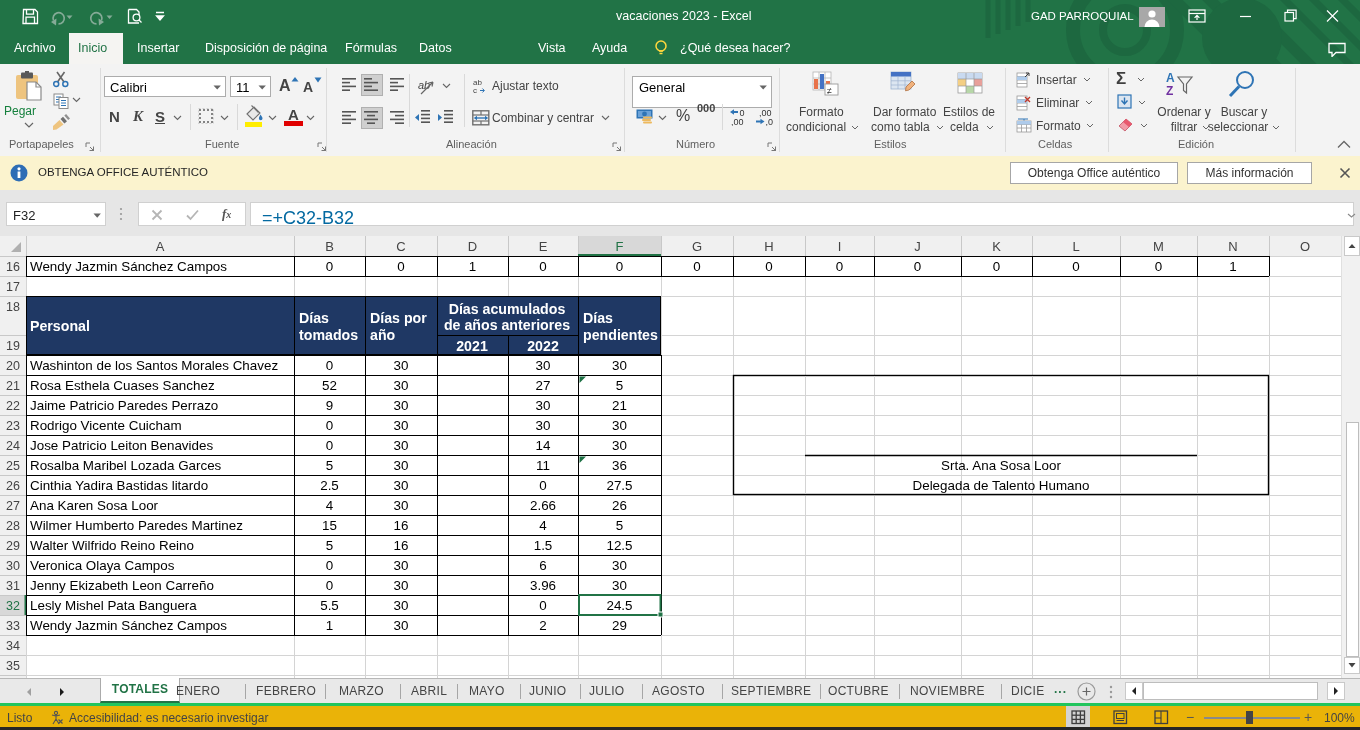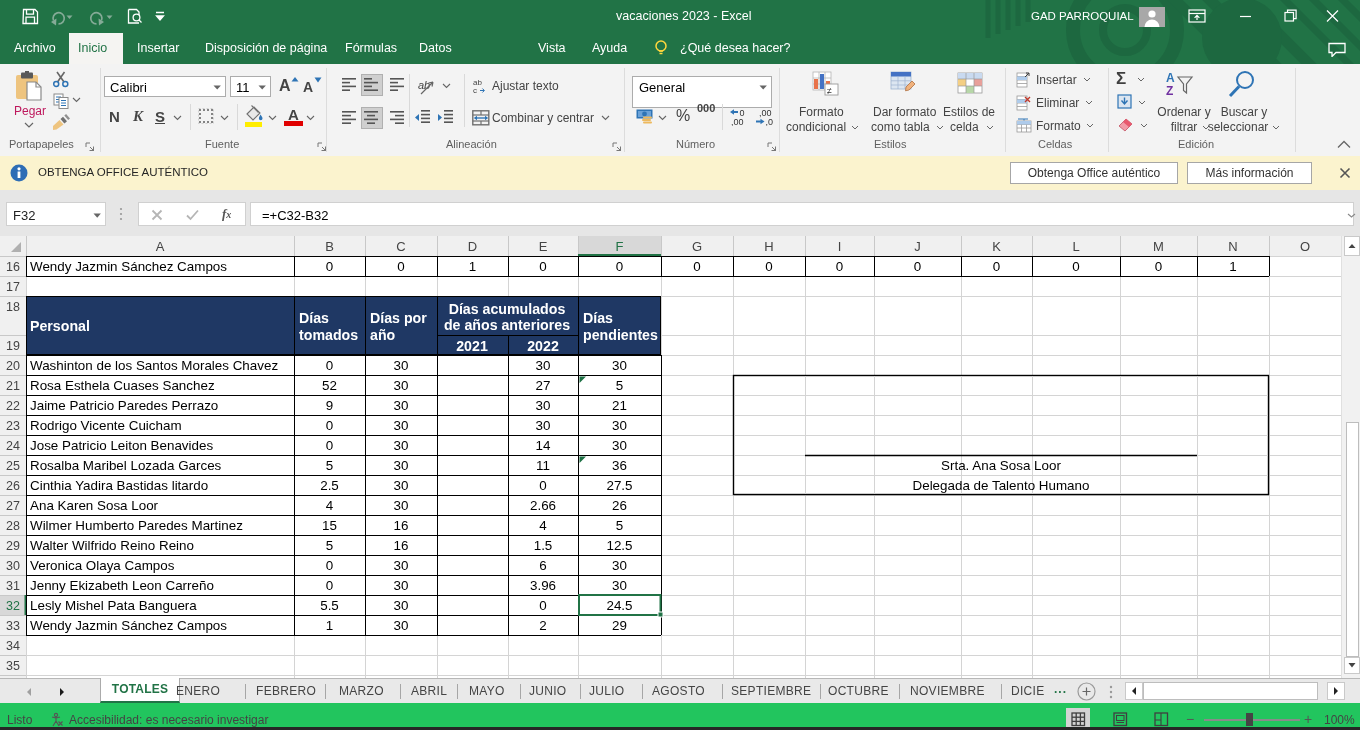--- a/index.html
+++ b/index.html
@@ -110,21 +110,21 @@
 <div class="abs" style="left:1108px;top:4px;width:1px;height:84px;background:#dcdcdc;"></div>
 <div class="abs" style="left:1295px;top:4px;width:1px;height:84px;background:#dcdcdc;"></div>
 
   <svg class="abs" style="left:14px;top:7px" width="32" height="31" viewBox="0 0 32 31">
     <rect x="2" y="4" width="22" height="24" rx="2" fill="#eec47f"></rect>
     <rect x="7" y="1.5" width="12" height="6" rx="1" fill="#595959"></rect>
     <rect x="11" y="0" width="4" height="3" fill="#595959"></rect>
     <path d="M13 11 h9 l5 5 v13 h-14 z" fill="#fff" stroke="#8a8a8a" stroke-width="1.2"></path>
     <path d="M22 11 v5 h5" fill="none" stroke="#8a8a8a" stroke-width="1.2"></path>
   </svg>
-  <span class="abs" style="left:14px;top:40px;color:#be185d;">Pegar</span>
+  <span class="abs" style="left:4px;top:40px;color:#15803d;">Pegar</span>
   <svg class="abs" style="left:24px;top:58px" width="10" height="6" viewBox="0 0 10 6">
       <path d="M1 1 l4 4 4-4" fill="none" stroke="#666" stroke-width="1.2"></path>
     </svg>
   <svg class="abs" style="left:52px;top:7px" width="18" height="17" viewBox="0 0 18 17">
     <path d="M5.5 11 L12.5 1 M12 11 L5 1" fill="none" stroke="#666" stroke-width="1.6"></path>
     <circle cx="4.2" cy="13" r="2.5" fill="none" stroke="#2e74b5" stroke-width="1.5"></circle>
     <circle cx="13.3" cy="13" r="2.5" fill="none" stroke="#2e74b5" stroke-width="1.5"></circle>
   </svg>
   <svg class="abs" style="left:53px;top:29px" width="17" height="17" viewBox="0 0 17 17">
     <rect x="1" y="1" width="9" height="11" fill="#fff" stroke="#8a8a8a"></rect>
@@ -532,21 +532,21 @@
   <div class="abs" style="left:138px;top:12px;width:108px;height:24px;background:#fff;border:1px solid #d0d0d0;">
     <svg class="abs" style="left:12px;top:6px" width="12" height="12" viewBox="0 0 12 12">
         <path d="M1.5 1.5 l9 9 m0 -9 l-9 9" stroke="#b5b5b5" stroke-width="1.8"></path>
       </svg>
     <svg class="abs" style="left:47px;top:6px" width="13" height="12" viewBox="0 0 13 12">
         <path d="M1 6.5 L4.5 10 L12 1.5" stroke="#b5b5b5" stroke-width="1.8" fill="none"></path>
       </svg>
     <span class="abs" style="left:83px;top:3px;font-size:13px;font-style:italic;font-family:'Liberation Serif',serif;color:#555;font-weight:bold;">f<span style="font-size:10px;">x</span></span>
   </div>
   <div class="abs" style="left:250px;top:12px;width:1104px;height:24px;background:#fff;border:1px solid #d0d0d0;">
-    <span class="abs" style="left:11px;top:5px;font-size:13px;color:#000000;">=+C32-B32</span>
+    <span class="abs" style="left:11px;top:5px;font-size:18px;color:#0369a1;">=+C32-B32</span>
     <svg class="abs" style="left:1096px;top:10px" width="9" height="5" viewBox="0 0 9 5">
         <path d="M1 1 l3.5 3 3.5-3" fill="none" stroke="#888" stroke-width="1.1"></path>
       </svg>
   </div>
 </div>
 <svg class="abs" style="left:0;top:236px;font-family:'Liberation Sans',sans-serif" width="1360" height="442" viewBox="0 0 1360 442">
     <rect x="0" y="0" width="1360" height="442" fill="#fff"></rect>
     <rect x="0" y="0" width="1341" height="20" fill="#f0f0f0"></rect>
     <rect x="0" y="20" width="26" height="422" fill="#f0f0f0"></rect>
     <rect x="578" y="0" width="83" height="20" fill="#d8d8d8"></rect>
@@ -891,21 +891,21 @@
       </svg>
   </div>
   <div class="abs" style="left:1143px;top:3px;width:175px;height:18px;background:#fff;border:1px solid #bdbdbd;"></div>
   <div class="abs" style="left:1327px;top:3px;width:18px;height:18px;background:#fff;border:1px solid #c9c9c9;">
     <svg width="16" height="16" viewBox="0 0 16 16">
         <path d="M6 4 l4 4 -4 4 z" fill="#222"></path>
       </svg>
   </div>
 </div>
 
-<div class="abs" style="left:0;top:703px;width:1360px;height:24px;background:#22c55e;border-top:5px solid #22c55e;font-size:12px;color:#444;">
+<div class="abs" style="left:0;top:703px;width:1360px;height:24px;background:#eab308;border-top:3px solid #22c55e;font-size:12px;color:#444;">
   <span class="abs" style="left:7px;top:5px;">Listo</span>
   <svg class="abs" style="left:48px;top:4px" width="16" height="16" viewBox="0 0 16 16">
     <circle cx="8" cy="3" r="1.6" fill="none" stroke="#555" stroke-width="1.1"></circle>
     <path d="M8 5 v4 M8 6 l-4 -1 M8 6 l4 -1 M8 9 l-3 5 M8 9 l3 5" fill="none" stroke="#555" stroke-width="1.1"></path>
     <path d="M10.5 9.5 l4 4 m0 -4 l-4 4" stroke="#555" stroke-width="1.2"></path>
   </svg>
   <span class="abs" style="left:69px;top:5px;">Accesibilidad: es necesario investigar</span>
   <div class="abs" style="left:1066px;top:0px;width:24px;height:23px;background:#d4d4d4;"></div>
   <svg class="abs" style="left:1071px;top:4px" width="15" height="15" viewBox="0 0 15 15">
     <g stroke="#3f3f3f" stroke-width="1.3" fill="none">

